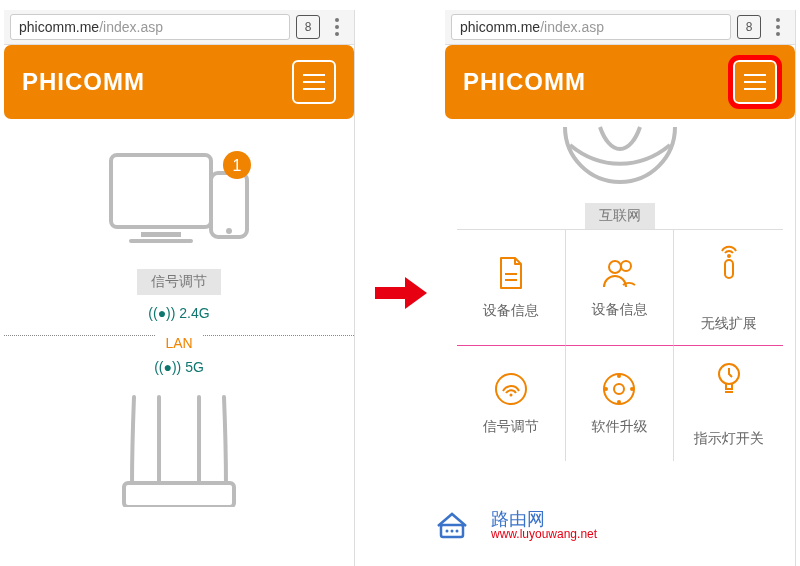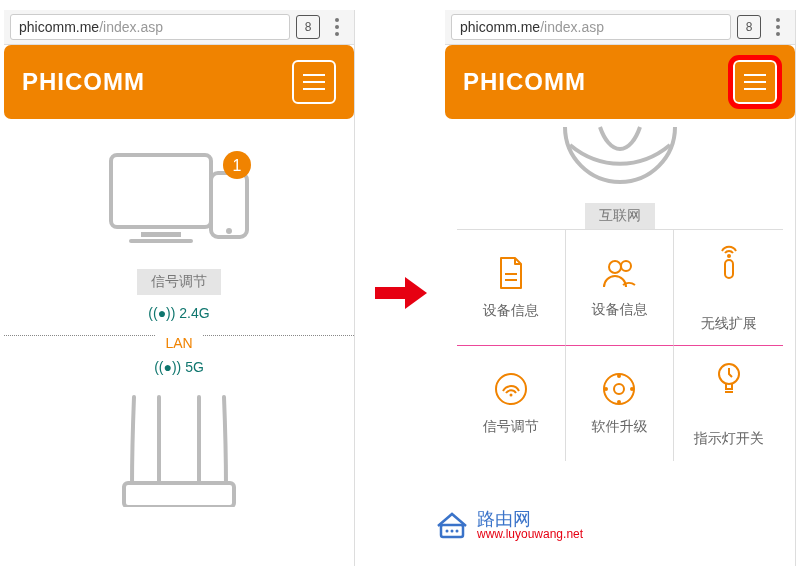--- a/index.html
+++ b/index.html
@@ -186,21 +186,21 @@
     color: #e60012;
   }
 
   
   .watermark {
     position: absolute;
     left: 435px;
     top: 510px;
     display: flex;
     align-items: center;
-    gap: 8px;
+    gap: 22px;
     font-size: 11px;
   }
   .watermark .wm-text {
     color: #3a73c9;
     font-size: 18px;
     font-weight: 500;
     display:flex;
     flex-direction:column;
     line-height:1;
   }

